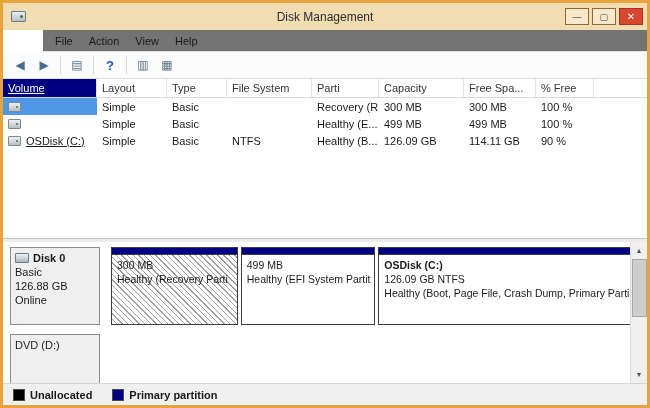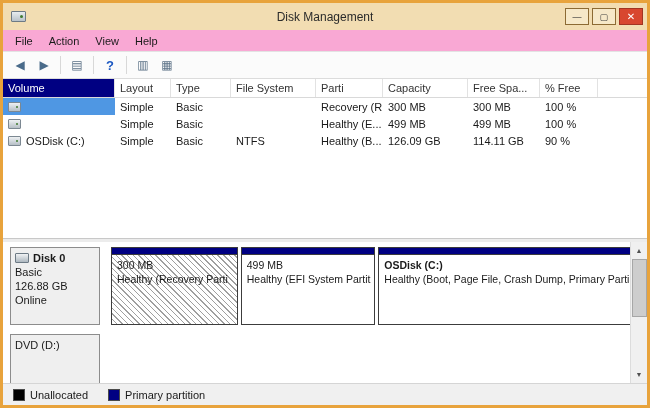--- a/index.html
+++ b/index.html
@@ -26,22 +26,22 @@
   .title { position:absolute; left:0; right:0; text-align:center; font-size:12px; color:#2b2b2b; pointer-events:none; }
   .win-buttons { margin-left:auto; display:flex; gap:3px; z-index:2; }
   .win-btn {
     width:24px; height:17px; border:1px solid #8c6a33;
     display:flex; align-items:center; justify-content:center;
     font-size:9px; color:#3a3a3a; background:#f6e8c8; cursor:default;
   }
   .win-btn.close { background:#d8472f; border-color:#a23522; color:#ffffff; font-size:10px; }
   
   .menubar {
-    height:22px; background:#f9a8d4; border-bottom:1px solid #e3e3e3;
-    display:flex; align-items:center; padding-left:4px; flex:0 0 auto;
+    height:22px; background:#737373; border-bottom:1px solid #e3e3e3;
+    display:flex; align-items:center; padding-left:4px; flex:0 0 auto;margin-left:40px;
   }
   .menu-item { padding:3px 8px; }
   
   .toolbar {
     height:27px; background:#fbfbfb; border-bottom:1px solid #dcdcdc;
     display:flex; align-items:center; padding-left:6px; gap:2px; flex:0 0 auto;
   }
   .tool-btn {
     width:22px; height:21px; display:flex; align-items:center; justify-content:center;
     font-size:12px; color:#4a6b8a; border:1px solid transparent;
@@ -53,21 +53,21 @@
   .table-pane { height:160px; background:#ffffff; flex:0 0 auto; overflow:hidden; border-bottom:1px solid #c8c8c8; }
   .thead { display:flex; height:19px; border-bottom:1px solid #d9d9d9; align-items:stretch; }
   .th {
     padding:3px 5px; border-right:1px solid #e2e2e2; color:#333333;
     white-space:nowrap; overflow:hidden;
   }
   .th.volume-h { background:#000082; color:#ffffff; }
   .trow { display:flex; height:17px; align-items:center; }
   .td { padding:0 5px; white-space:nowrap; overflow:hidden; display:flex; align-items:center; height:100%; }
   .td.sel { background:#4f97e3; color:#ffffff; }
-  .c0{width:112px;} .c1{width:56px;} .c2{width:60px;} .c3{width:85px;}
+  .c0{width:94px;text-decoration:underline;} .c1{width:70px;} .c2{width:60px;} .c3{width:85px;}
   .c4{width:67px;} .c5{width:85px;} .c6{width:72px;} .c7{width:58px;}
   .vol-icon {
     width:13px; height:10px; margin-right:5px; flex:0 0 auto;
     background:linear-gradient(#eef1f3,#b6bfc6);
     border:1px solid #7c8892; border-radius:1px; position:relative;
   }
   .vol-icon::after { content:""; position:absolute; right:2px; top:3px; width:2px; height:2px; background:#3f7a2f; border-radius:50%; }
   
   .splitter { height:3px; background:#ececec; flex:0 0 auto; }
   .gpane { flex:1 1 auto; background:#ffffff; position:relative; overflow:hidden; padding:5px 23px 0 7px; }
@@ -108,21 +108,21 @@
     display:flex; flex-direction:column; align-items:center;
   }
   .scroll-btn { width:17px; height:17px; display:flex; align-items:center; justify-content:center; font-size:7px; color:#505050; }
   .scroll-track { flex:1; width:17px; position:relative; }
   .scroll-thumb { position:absolute; top:0; left:1px; width:15px; height:58px; background:#cdcdcd; border:1px solid #a6a6a6; }
   
   .legend {
     height:22px; background:#f0f0f0; border-top:1px solid #d5d5d5;
     display:flex; align-items:center; gap:20px; padding-left:10px; flex:0 0 auto;
   }
-  .legend-item { display:flex; align-items:center; gap:5px; }
+  .legend-item { display:flex; align-items:center; gap:5px;font-weight:bold; }
   .swatch { width:12px; height:12px; border:1px solid #4a4a4a; }
   .swatch.unallocated { background:#000000; }
   .swatch.primary { background:#000082; }
 </style>
 </head>
 <body>
 
 <div class="window">
 
   <div class="titlebar">
@@ -235,20 +235,21 @@
           <div class="pstrip"></div>
           <div class="pbody">
             <div>499 MB</div>
             <div>Healthy (EFI System Partit</div>
           </div>
         </div>
         <div class="partition p2">
           <div class="pstrip"></div>
           <div class="pbody">
             <div class="pname">OSDisk  (C:)</div>
+            <div>126.09 GB NTFS</div>
             <div>Healthy (Boot, Page File, Crash Dump, Primary Parti</div>
           </div>
         </div>
       </div>
     </div>
 
     <div class="disk-row cdrom-row">
       <div class="disk-header">
         <div>DVD (D:)</div>
       </div>

